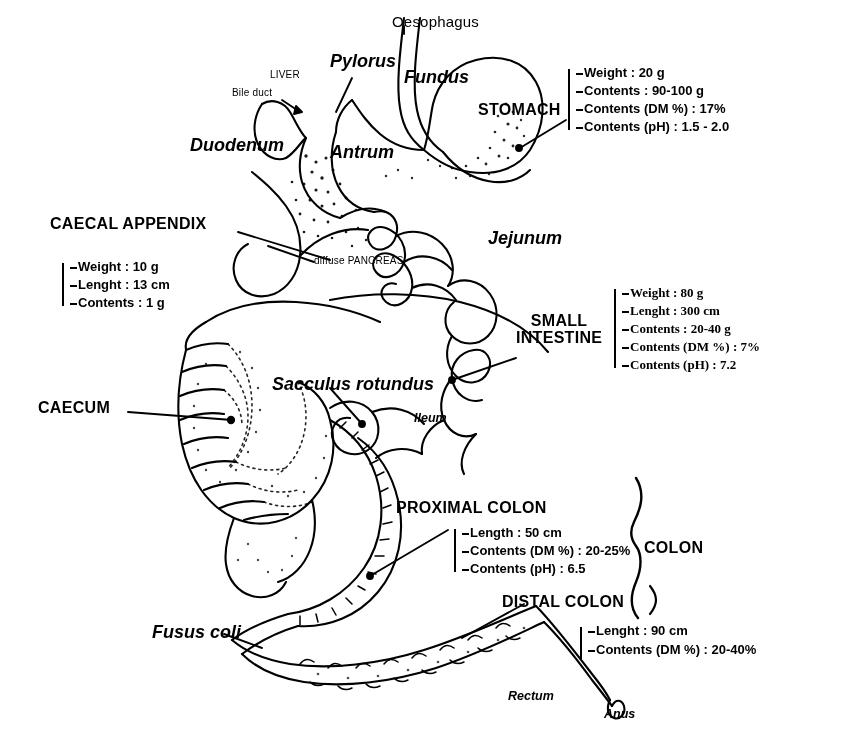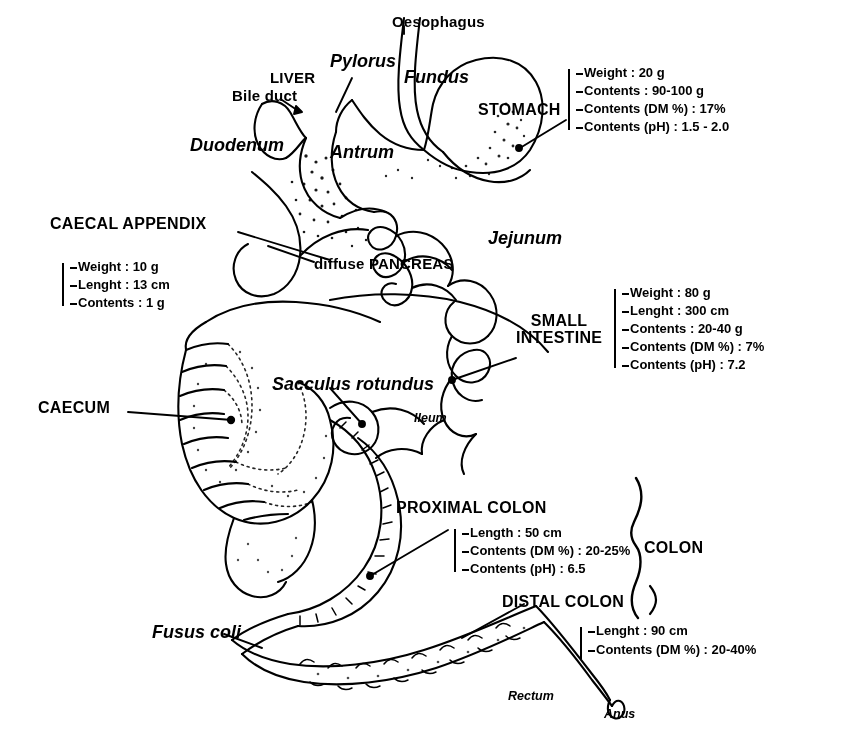--- a/index.html
+++ b/index.html
@@ -4,22 +4,22 @@
 <style>
   html,body{margin:0;padding:0;background:#ffffff;}
   body{
     width:849px;height:739px;position:relative;overflow:hidden;
     font-family:"Liberation Sans", sans-serif;color:#000;
   }
   #stage{position:absolute;inset:0;width:849px;height:739px;}
   svg.art{position:absolute;left:0;top:0;width:849px;height:739px;}
 
   .lbl{position:absolute;white-space:nowrap;line-height:1.05;}
-  .organ-bold{font-weight:bold;font-size:15px;letter-spacing:.2px;}
-  .organ-bold.sm{font-size:15px;text-align:center;}
+  .organ-bold{font-weight:normal;font-size:15px;letter-spacing:.2px;}
+  .organ-bold.sm{font-size:10px;text-align:center;}
   .organ-italic{font-style:italic;font-weight:bold;font-size:18px;}
   .organ-italic.tiny{font-size:12.5px;}
   .heading{font-weight:bold;font-size:16px;letter-spacing:.3px;}
   .heading.two-line{line-height:1.08;text-align:center;}
 
   
   .block{position:absolute;padding-left:9px;}
   .block .rowtxt{
     font-weight:bold;font-size:13px;white-space:nowrap;
     line-height:1.0;margin:0 0 5px 0;position:relative;padding-left:7px;
@@ -354,21 +354,21 @@
     <div class="rowtxt">Contents (DM %) : 17%</div>
     <div class="rowtxt">Contents (pH) : 1.5 - 2.0</div>
   </div>
 
   <div class="block" style="left:62px;top:260px;">
     <div class="rowtxt">Weight : 10 g</div>
     <div class="rowtxt">Lenght : 13 cm</div>
     <div class="rowtxt">Contents : 1 g</div>
   </div>
 
-  <div class="block" style="left:614px;top:286px;">
+  <div class="block" style="left:614px;top:286px;font-family:Liberation Serif, serif;">
     <div class="rowtxt">Weight : 80 g</div>
     <div class="rowtxt">Lenght : 300 cm</div>
     <div class="rowtxt">Contents : 20-40 g</div>
     <div class="rowtxt">Contents (DM %) : 7%</div>
     <div class="rowtxt">Contents (pH) : 7.2</div>
   </div>
 
 
   <div class="block" style="left:454px;top:526px;">
     <div class="rowtxt">Length : 50 cm</div>

